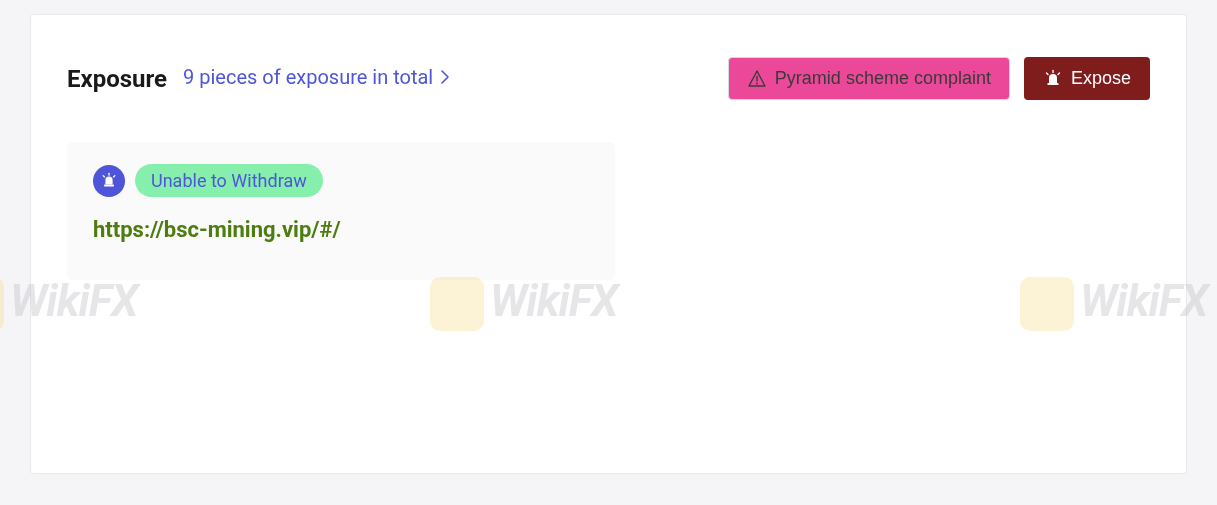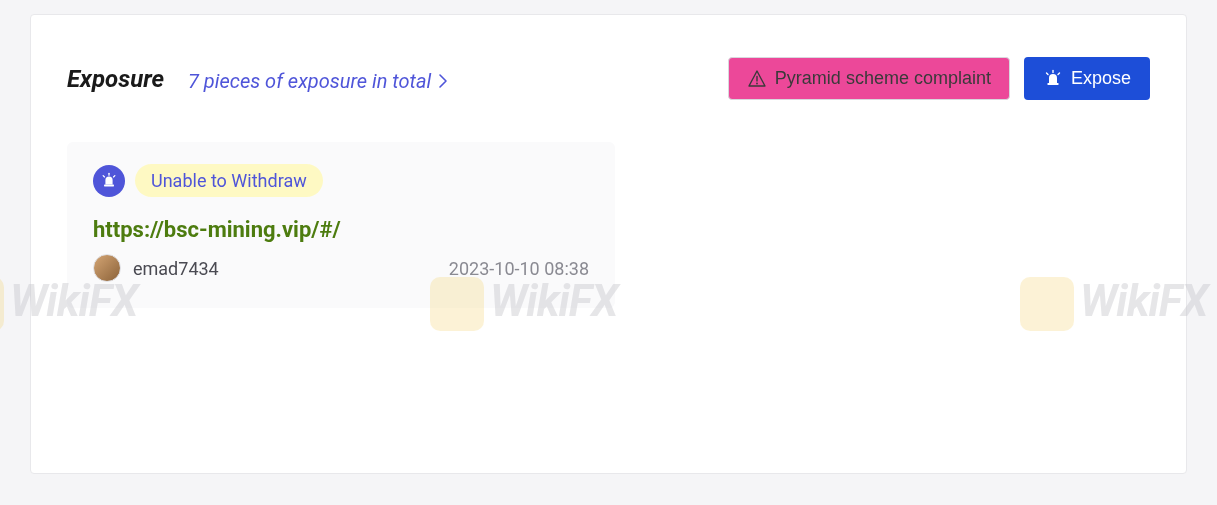--- a/index.html
+++ b/index.html
@@ -24,23 +24,22 @@
       min-height: 460px;
     }
     .header-row {
       display: flex;
       align-items: center;
       justify-content: space-between;
       margin-bottom: 42px;
     }
     .header-left {
       display: flex;
-      align-items: flex-end;
-      gap: 24px;
-      font-style: italic;
+      align-items: flex-start;
+      gap: 16px;
     }
     .title {
       font-size: 24px;
       font-weight: 700;
       color: #1a1a1a;
     }
     .subtitle {
       font-size: 20px;
       color: #4f55d9;
       display: flex;
@@ -65,21 +64,21 @@
       border-radius: 4px;
       cursor: pointer;
       border: 1px solid transparent;
     }
     .btn-outline {
       background: #ec4899;
       color: #3a3a3a;
       border: 1px solid #d8d8dd;
     }
     .btn-primary {
-      background: #1d4ed8;
+      background: #7f1d1d;
       color: #fff;
       font-weight: 500;
     }
     .warning-icon {
       display: inline-flex;
     }
     .expose-btn-icon {
       display: inline-flex;
     }
     .exposure-item {
@@ -97,21 +96,21 @@
     .siren-circle {
       width: 32px;
       height: 32px;
       background: #4f55d9;
       border-radius: 50%;
       display: flex;
       align-items: center;
       justify-content: center;
     }
     .tag-pill {
-      background: #fef9c3;
+      background: #86efac;
       border-radius: 18px;
       padding: 6px 16px;
       font-size: 18px;
       color: #4f55d9;
     }
     .item-title {
       font-size: 22px;
       font-weight: 700;
       color: #4d7c0f;
       margin-bottom: 12px;
@@ -174,21 +173,21 @@
     .wm3 { left: 1020px; top: 275px; }
   </style>
 </head>
 <body>
 
 <div class="main-card">
   <div class="header-row">
     <div class="header-left">
       <span class="title">Exposure</span>
       <a class="subtitle">
-        <span>7 pieces of exposure in total</span>
+        <span>9 pieces of exposure in total</span>
         <span class="chevron-right">
           <svg width="12" height="16" viewBox="0 0 12 16" fill="none">
             <path d="M3 2 L9 8 L3 14" stroke="#4f55d9" stroke-width="1.6" fill="none" stroke-linecap="round" stroke-linejoin="round"></path>
           </svg>
         </span>
       </a>
     </div>
     <div class="header-right">
       <button class="btn btn-outline">
         <span class="warning-icon">
@@ -222,25 +221,18 @@
           <path d="M6 14 L6 9 A4 4 0 0 1 14 9 L14 14 Z" fill="#fff"></path>
           <rect x="4.5" y="14" width="11" height="2" fill="#fff" rx="0.5"></rect>
           <line x1="10" y1="1.5" x2="10" y2="3.5" stroke="#fff" stroke-width="1.4" stroke-linecap="round"></line>
           <line x1="3.5" y1="4" x2="5" y2="5.5" stroke="#fff" stroke-width="1.4" stroke-linecap="round"></line>
           <line x1="16.5" y1="4" x2="15" y2="5.5" stroke="#fff" stroke-width="1.4" stroke-linecap="round"></line>
         </svg>
       </span>
       <span class="tag-pill">Unable to Withdraw</span>
     </div>
     <div class="item-title">https://bsc-mining.vip/#/</div>
-    <div class="item-footer">
-      <div class="user-block">
-        <span class="avatar"></span>
-        <span class="username">emad7434</span>
-      </div>
-      <span class="timestamp">2023-10-10 08:38</span>
-    </div>
   </div>
 </div>
 
 <div class="watermark wm1"><span class="wm-logo"></span><span>WikiFX</span></div>
 <div class="watermark wm2"><span class="wm-logo"></span><span>WikiFX</span></div>
 <div class="watermark wm3"><span class="wm-logo"></span><span>WikiFX</span></div>
 
 </body></html>

